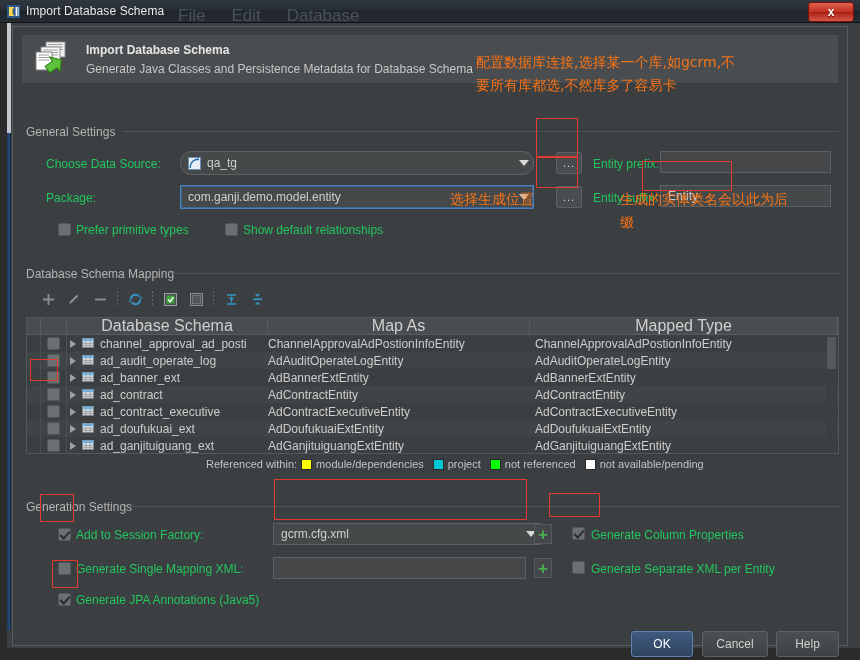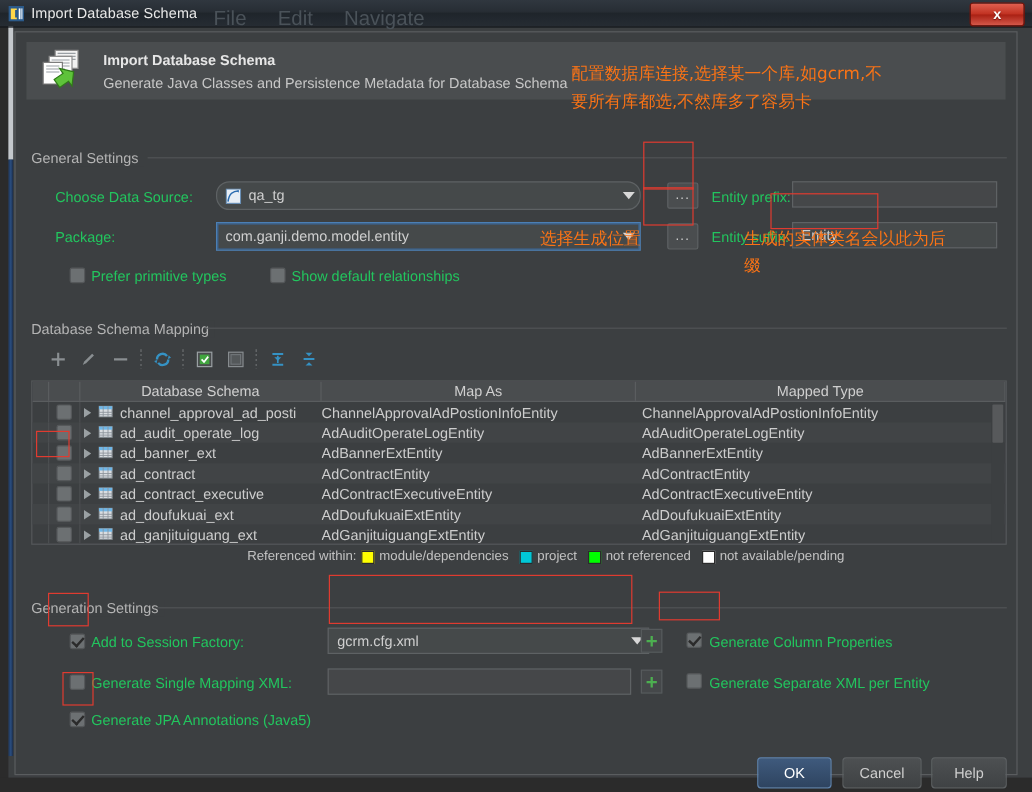--- a/index.html
+++ b/index.html
@@ -97,21 +97,21 @@
   .tb-sep{width:1px;height:16px;margin:0 4px;
     background:repeating-linear-gradient(to bottom,#6a6d6f 0 2px,transparent 2px 4px);}
 
   
   .tbl-wrap{
     position:absolute;box-sizing:border-box;
     background:#3c3f41;border:1px solid #55585a;overflow:hidden;
   }
   .tbl-head{
     display:flex;height:16px;background:#4a4d4f;
-    border-bottom:1px solid #5a5d5f;font-size:12px;color:#cfcfcf;
+    border-bottom:1px solid #5a5d5f;font-size:16px;color:#cfcfcf;
   }
   .th{display:flex;align-items:center;justify-content:center;
       border-right:1px solid #5a5d5f;box-sizing:border-box;height:16px;}
   .row{display:flex;height:17px;align-items:center;font-size:12px;color:#cdcdcd;box-sizing:border-box;}
   .row.alt{background:#414446;}
   .cell{box-sizing:border-box;height:17px;display:flex;align-items:center;
         border-right:1px solid #4b4e50;overflow:hidden;white-space:nowrap;}
   .row-cb{width:13px;height:13px;background:#6c7072;border:1px solid #55585a;
           border-radius:2px;box-sizing:border-box;cursor:pointer;}
   .tri{width:0;height:0;border-top:4px solid transparent;border-bottom:4px solid transparent;
@@ -162,21 +162,21 @@
         <rect x="0" y="0" width="13" height="13" fill="#2b5a8a"></rect>
         <path d="M2 2 L7 2 L7 3.4 L5.6 3.4 L5.6 9.6 L7 9.6 L7 11 L2 11 Z" fill="#ffd74a"></path>
         <rect x="8.6" y="2" width="1.5" height="9" fill="#ffffff"></rect>
         <rect x="10.6" y="2" width="1.2" height="9" fill="#c8d8e8"></rect>
       </svg>
     </div>
     <div class="title-text">Import Database Schema</div>
     <div class="title-ghost">
       <span>File</span>
       <span>Edit</span>
-      <span>Navigate</span>
+      <span>Database</span>
     </div>
     <div class="win-close">x</div>
   </div>
 
   <div class="dialog">
 
     <div class="banner">
       <div class="banner-icon">
         <svg width="42" height="38" viewBox="0 0 42 38">
           <g>

